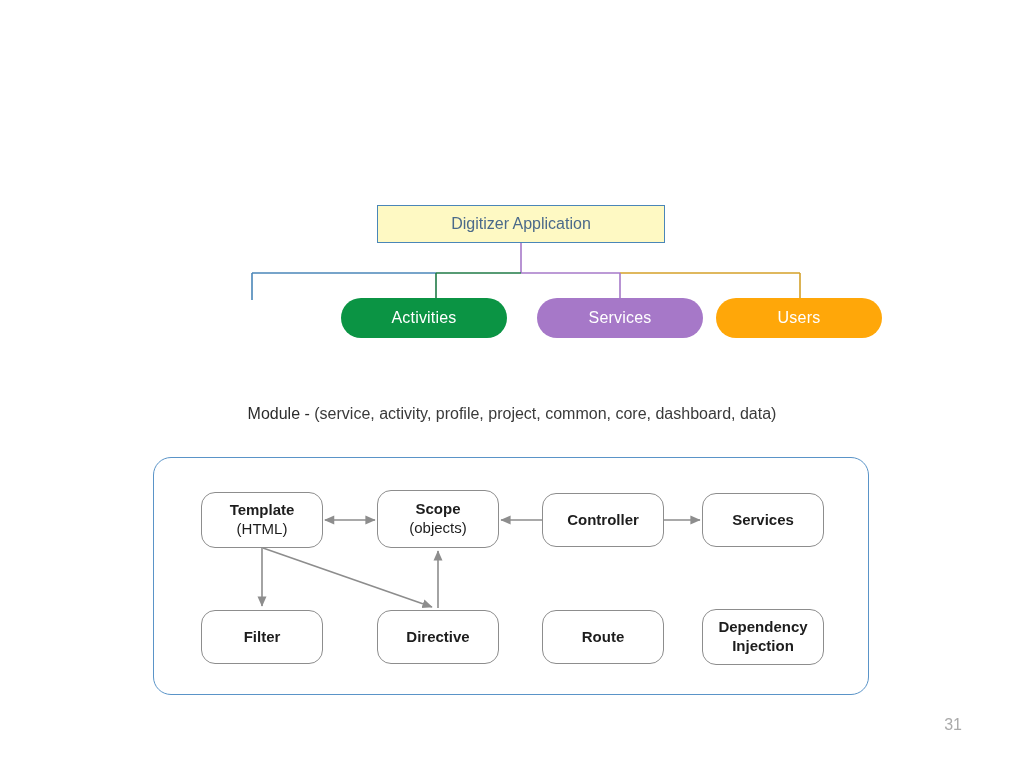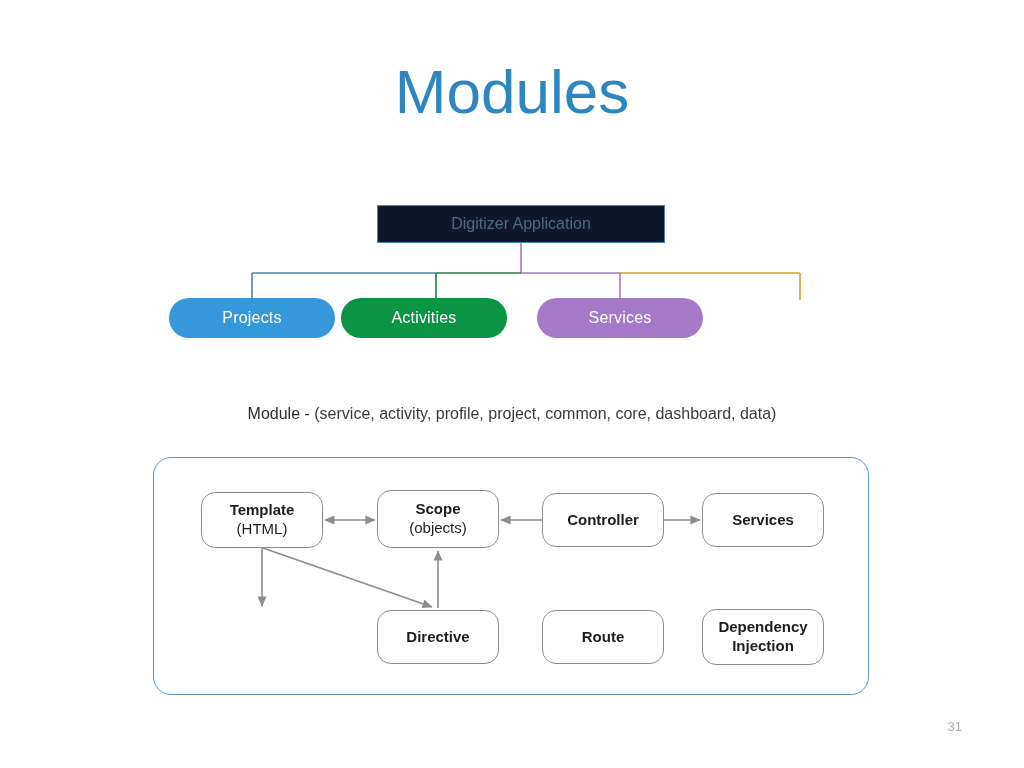--- a/index.html
+++ b/index.html
@@ -25,21 +25,21 @@
   }
 
   
   .orgchart{position:absolute;left:0;top:195px;width:1024px;height:150px;}
   .root-box{
     position:absolute;
     left:377px;top:10px;
     width:288px;height:38px;
     border:1.5px solid #4a86b8;
     box-sizing:border-box;
-    background:#0f172a;
+    background:#fef9c3;
     display:flex;align-items:center;justify-content:center;
     font-size:16px;
     color:#4b6a8a;
   }
   .org-svg{position:absolute;left:0;top:0;width:1024px;height:150px;}
 
   .pill{
     position:absolute;
     height:40px;
     border-radius:20px;
@@ -100,30 +100,29 @@
   
   .n-filter   {left:201px; top:610px; width:122px; height:54px;}
   .n-directive{left:377px; top:610px; width:122px; height:54px;}
   .n-route    {left:542px; top:610px; width:122px; height:54px;border-radius:14px;}
   .n-depinj   {left:702px; top:609px; width:122px; height:56px;}
 
   
   .page-num{
     position:absolute;
     right:62px;bottom:34px;
-    font-size:13px;
+    font-size:16px;
     color:#aaaaaa;
   }
 </style>
 </head>
 <body>
 
 <div class="slide">
 
-  <div class="title">Modules</div>
 
   <div class="orgchart">
 
     <svg class="org-svg" viewBox="0 0 1024 150" preserveAspectRatio="none">
 
       <path d="M521,48 L521,78" stroke="#a678c8" stroke-width="1.6" fill="none"></path>
 
       <path d="M252,78 L436,78" stroke="#4a86b8" stroke-width="1.6" fill="none"></path>
       <path d="M436,78 L521,78" stroke="#1f7a46" stroke-width="1.6" fill="none"></path>
       <path d="M521,78 L620,78" stroke="#a678c8" stroke-width="1.6" fill="none"></path>
@@ -132,28 +131,28 @@
       <path d="M252,78 L252,105" stroke="#4a86b8" stroke-width="1.6" fill="none"></path>
       <path d="M436,78 L436,105" stroke="#1f7a46" stroke-width="1.6" fill="none"></path>
       <path d="M620,78 L620,105" stroke="#a678c8" stroke-width="1.6" fill="none"></path>
       <path d="M800,78 L800,105" stroke="#d4a029" stroke-width="1.6" fill="none"></path>
     </svg>
 
     <div class="root-box">
       <span>Digitizer Application</span>
     </div>
 
-    <div class="pill projects">
-      <span>Projects</span>
-    </div>
     <div class="pill activities">
       <span>Activities</span>
     </div>
     <div class="pill services">
       <span>Services</span>
+    </div>
+    <div class="pill users">
+      <span>Users</span>
     </div>
   </div>
 
   <div class="module-caption">
     <b>Module -</b><span class="light"> (service, activity, profile, project, common, core, dashboard, data)</span>
   </div>
 
   <div class="panel"></div>
 
   <svg class="panel-svg" viewBox="0 0 716 238" preserveAspectRatio="none">
@@ -186,20 +185,23 @@
   <div class="nodebox n-scope">
     <span class="l1">Scope</span>
     <span class="l2">(objects)</span>
   </div>
   <div class="nodebox n-controller single">
     <span class="l1">Controller</span>
   </div>
   <div class="nodebox n-services single">
     <span class="l1">Services</span>
   </div>
+  <div class="nodebox n-filter single">
+    <span class="l1">Filter</span>
+  </div>
   <div class="nodebox n-directive single">
     <span class="l1">Directive</span>
   </div>
   <div class="nodebox n-route single">
     <span class="l1">Route</span>
   </div>
   <div class="nodebox n-depinj">
     <span class="l1">Dependency</span>
     <span class="l1">Injection</span>
   </div>

